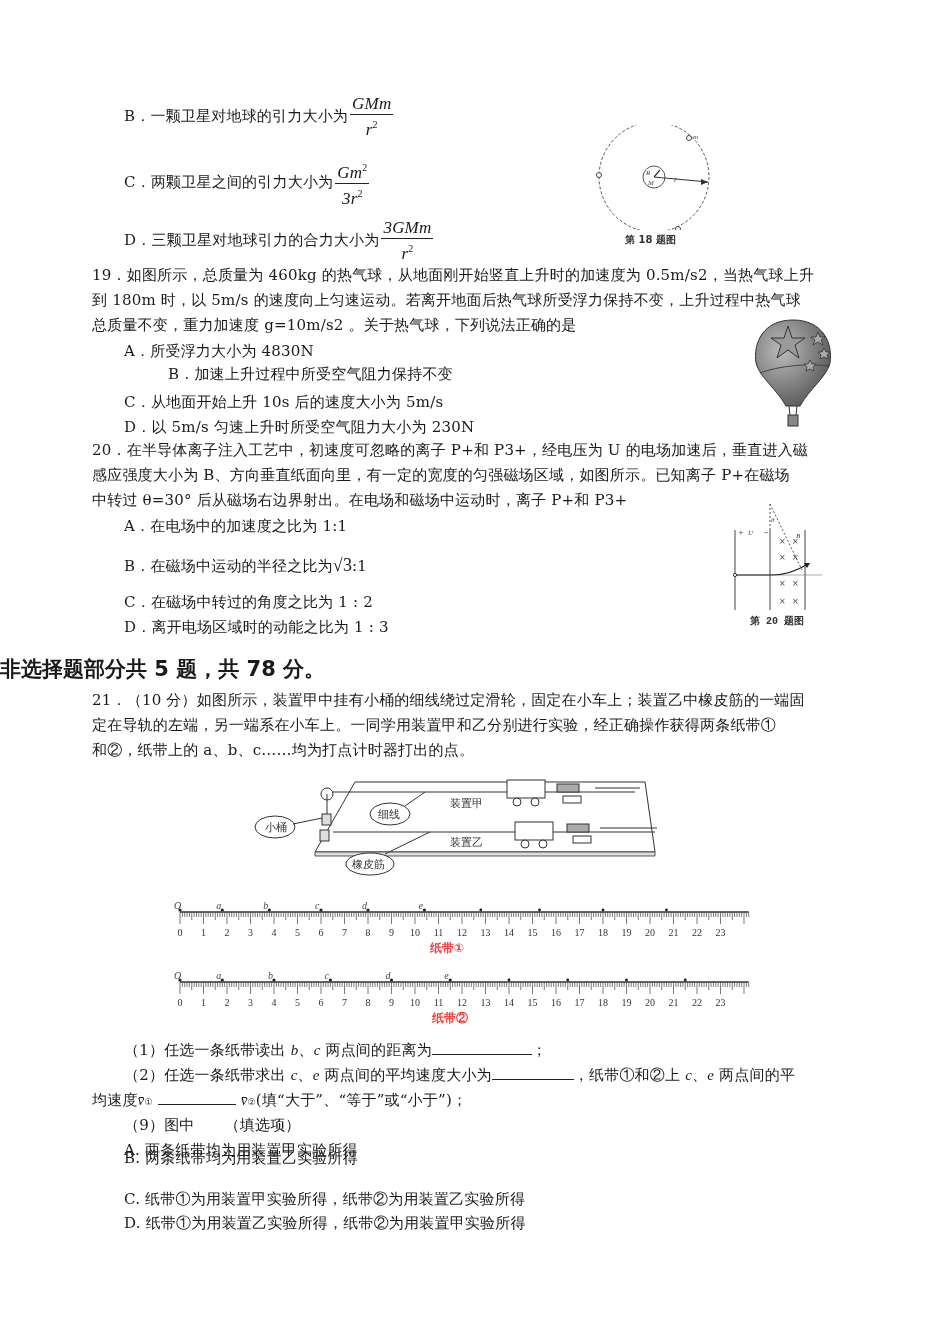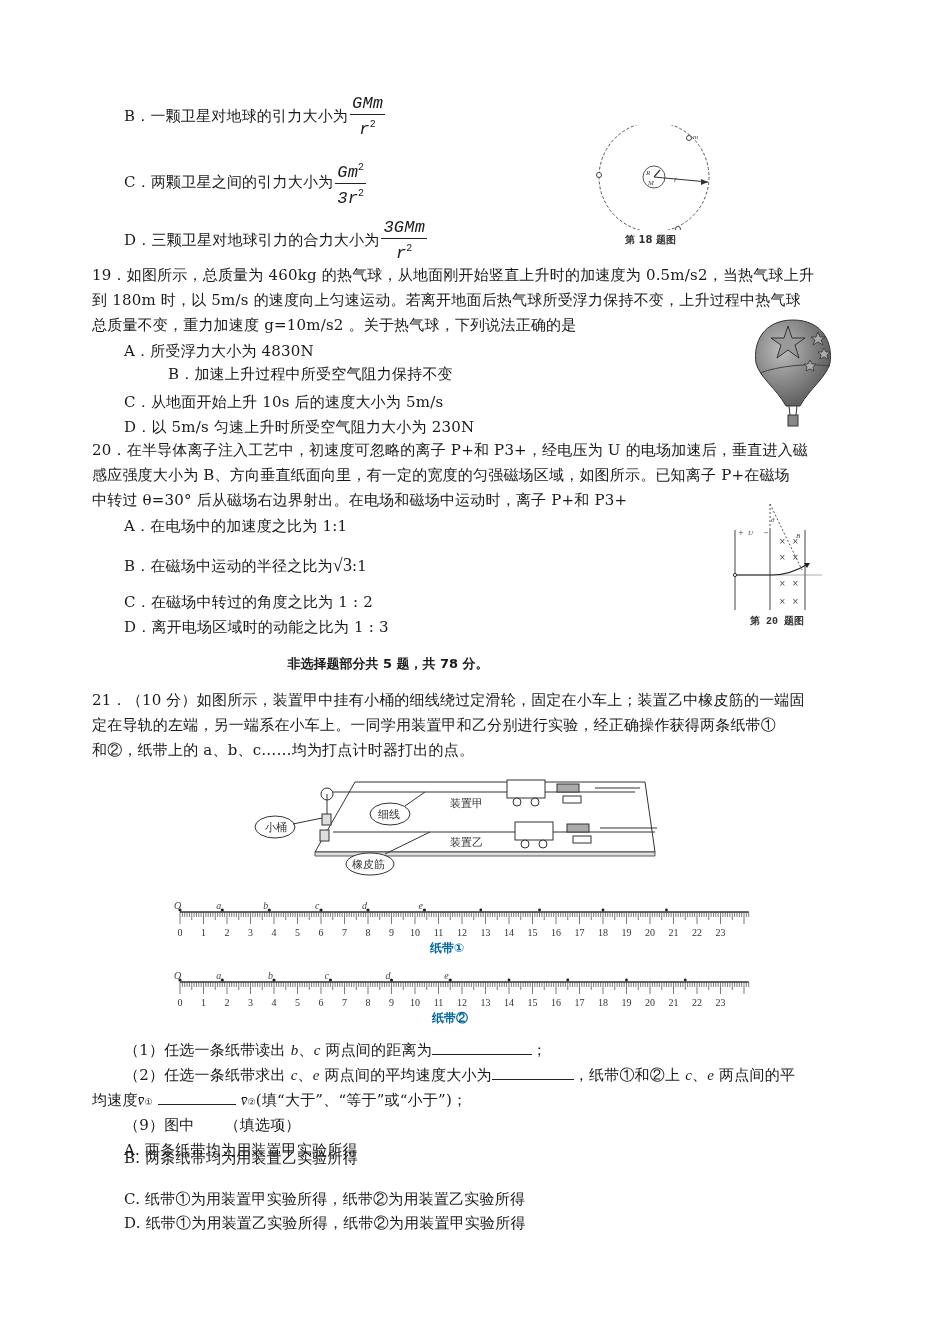--- a/index.html
+++ b/index.html
@@ -4,30 +4,30 @@
 <style>
   html, body { margin: 0; padding: 0; background: #ffffff; }
   body {
     width: 950px; height: 1344px; position: relative; overflow: hidden;
     font-family: "DejaVu Serif", "Liberation Serif", serif;
     color: #1a1a1a;
   }
   .abs { position: absolute; }
   .line { position: absolute; font-size: 15px; line-height: 20px; white-space: nowrap; letter-spacing: 0.2px; }
   .opt { left: 124px; }
-  .frac { display: inline-block; vertical-align: middle; text-align: center; font-family: Liberation Mono, monospace; font-style: italic; margin-left: 2px; }
+  .frac { display: inline-block; vertical-align: middle; text-align: center; font-family: Liberation Serif, serif; font-style: italic; margin-left: 2px; }
   .frac .num { display: block; font-size: 17px; line-height: 20px; padding: 0 2px; border-bottom: 1px solid #222; }
   .frac .den { display: block; font-size: 17px; line-height: 20px; }
   .frac sup { font-size: 10px; font-style: normal; }
-  .section-title { position: absolute; left: 0; width: 776px; top: 655px; text-align: center; font-size: 13px; font-weight: bold; font-family: "DejaVu Sans", sans-serif; }
+  .section-title { position: absolute; left: 0; width: 776px; top: 655px; font-size: 21px; font-weight: bold; font-family: "DejaVu Sans", sans-serif; }
   .blank { display: inline-block; border-bottom: 1px solid #222; height: 14px; vertical-align: baseline; }
   .it { font-family: "Liberation Serif", serif; font-style: italic; }
   .sqrt { font-family: "Liberation Serif", serif; font-size: 18px; }
   .caption { font-size: 10px; font-family: "DejaVu Sans", sans-serif; color: #333; font-weight: bold; }
-  .tape-label { position: absolute; font-size: 12px; font-family: "DejaVu Sans", sans-serif; font-weight: bold; color: #0369a1; }
+  .tape-label { position: absolute; font-size: 12px; font-family: "DejaVu Sans", sans-serif; font-weight: bold; color: #ef4444; }
 </style>
 </head>
 <body>
 
 <div class="line opt" style="top:94px;">
   <span>B．</span><span>一颗卫星对地球的引力大小为</span><span class="frac"><span class="num">GMm</span><span class="den"><span>r</span><sup>2</sup></span></span>
 </div>
 <div class="line opt" style="top:158px;">
   <span>C．</span><span>两颗卫星之间的引力大小为</span><span class="frac"><span class="num"><span>Gm</span><sup>2</sup></span><span class="den"><span>3r</span><sup>2</sup></span></span>
 </div>

